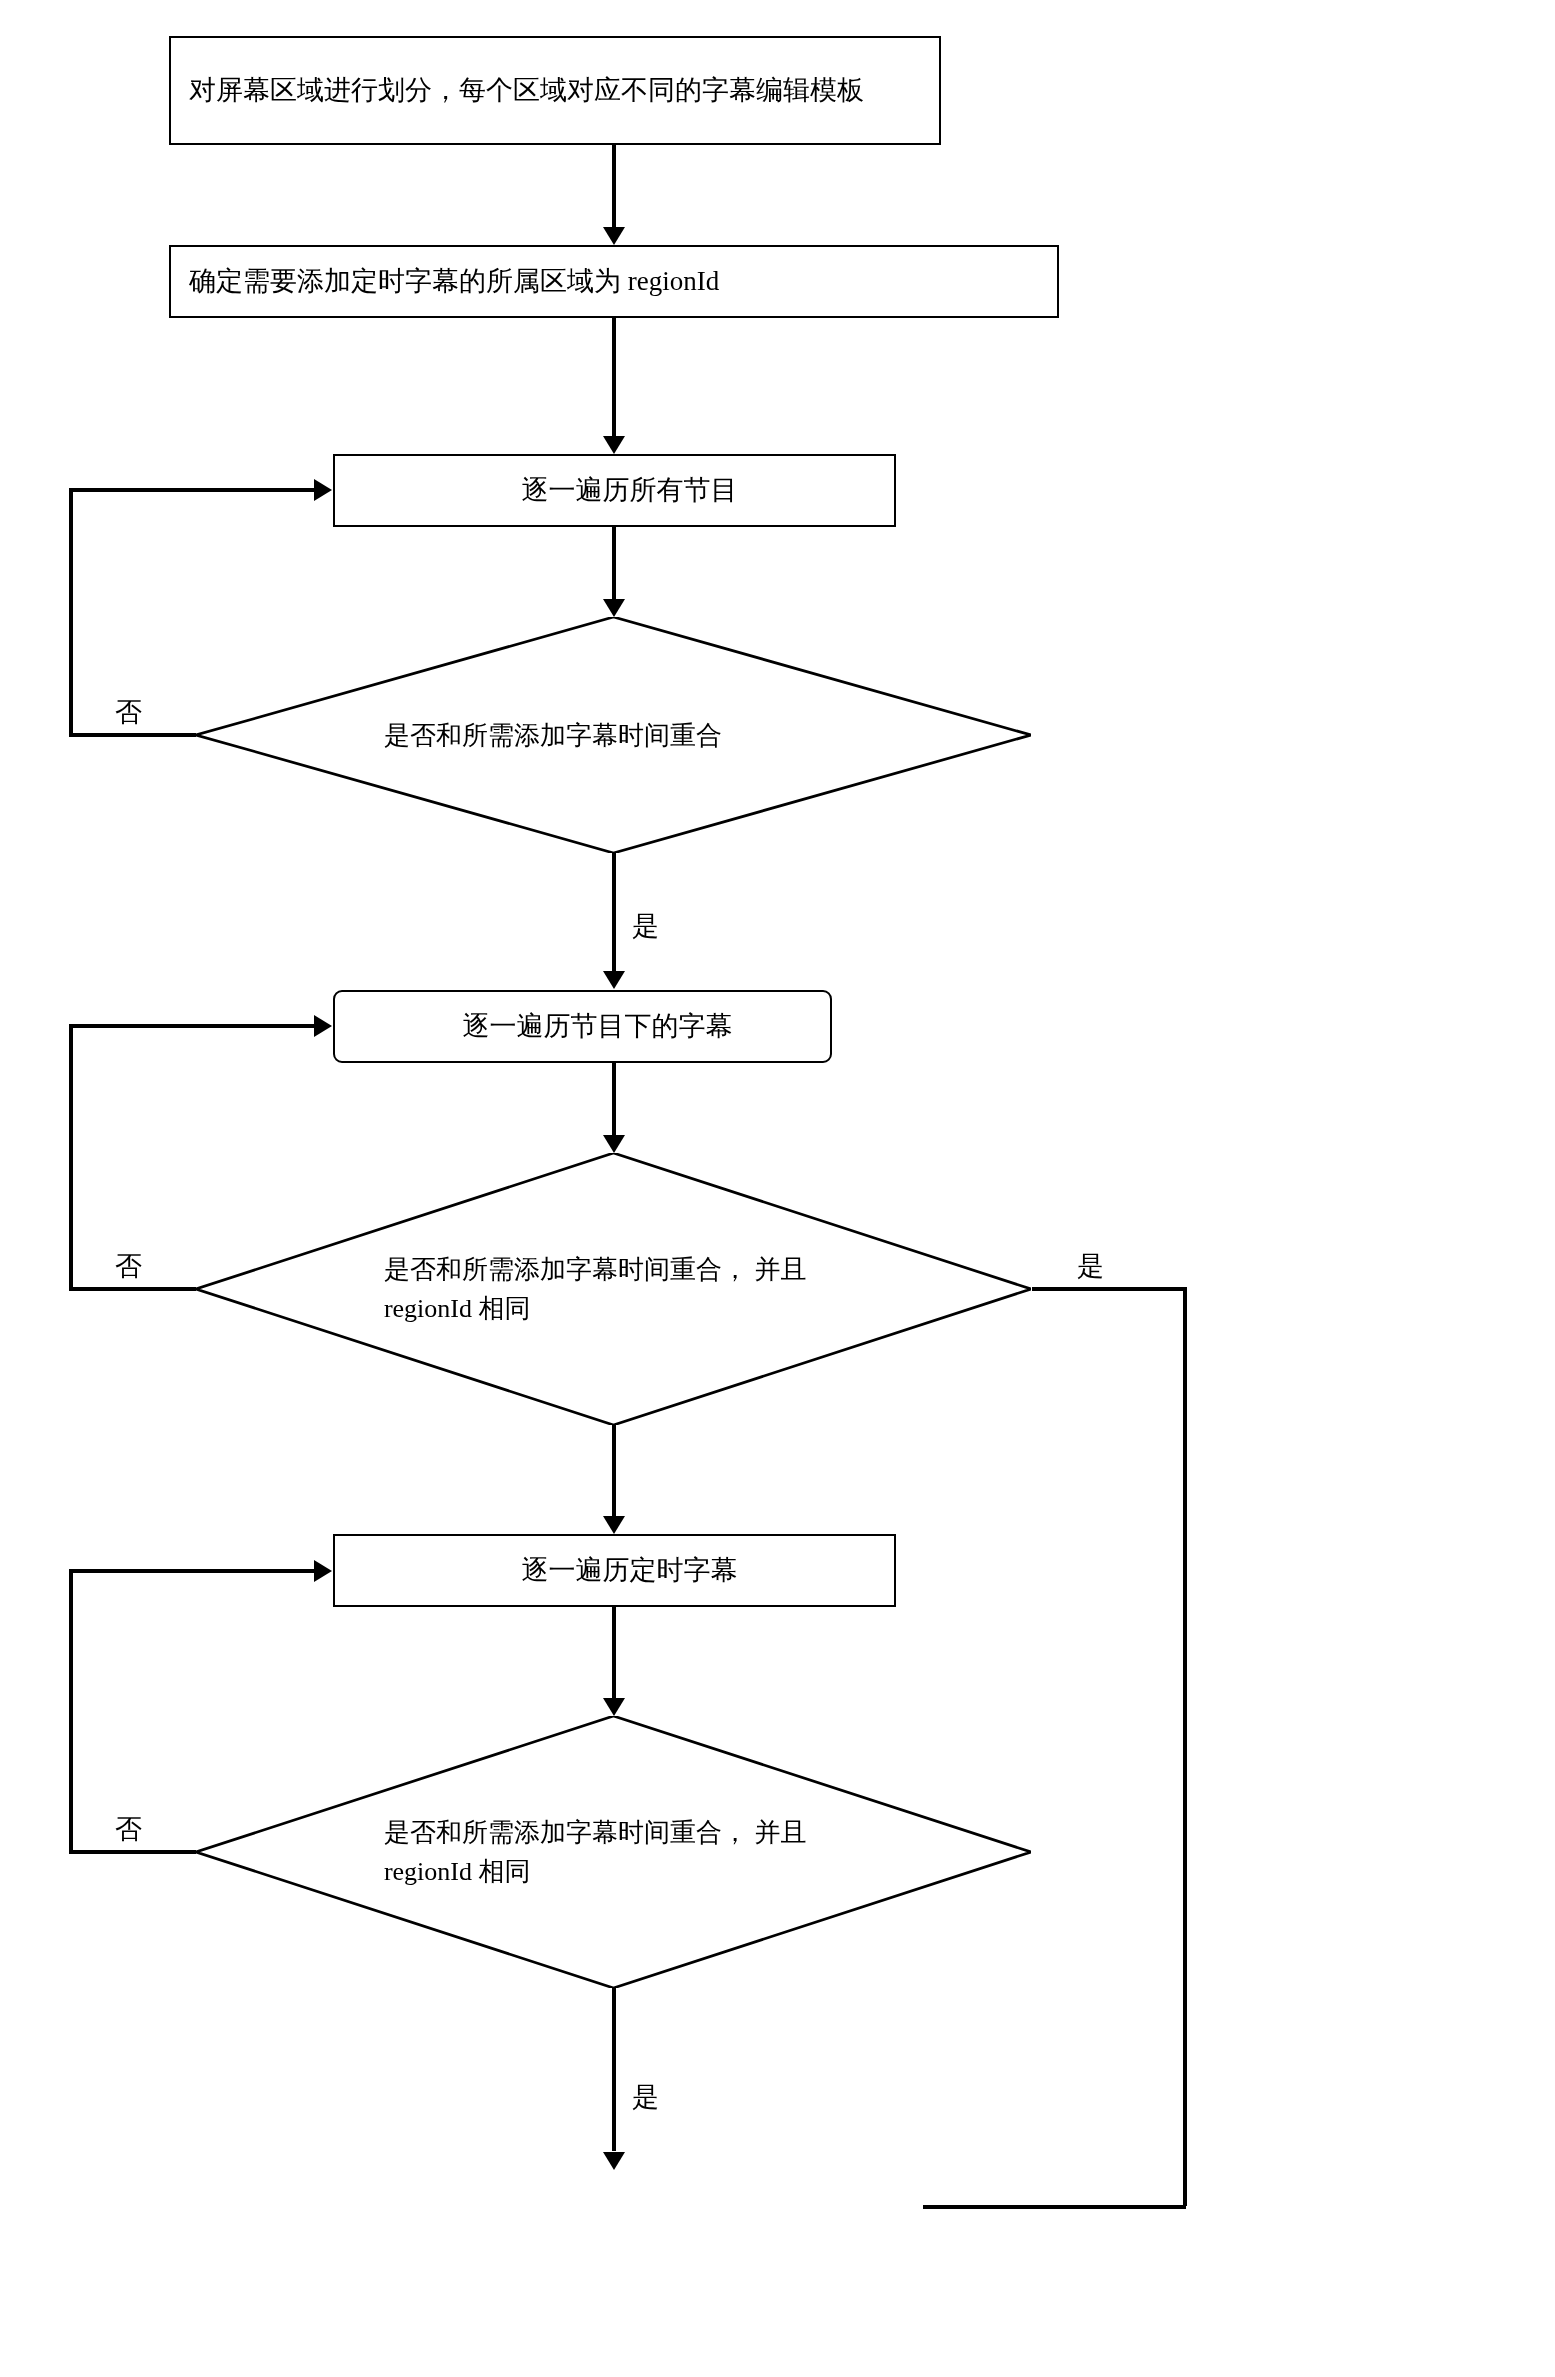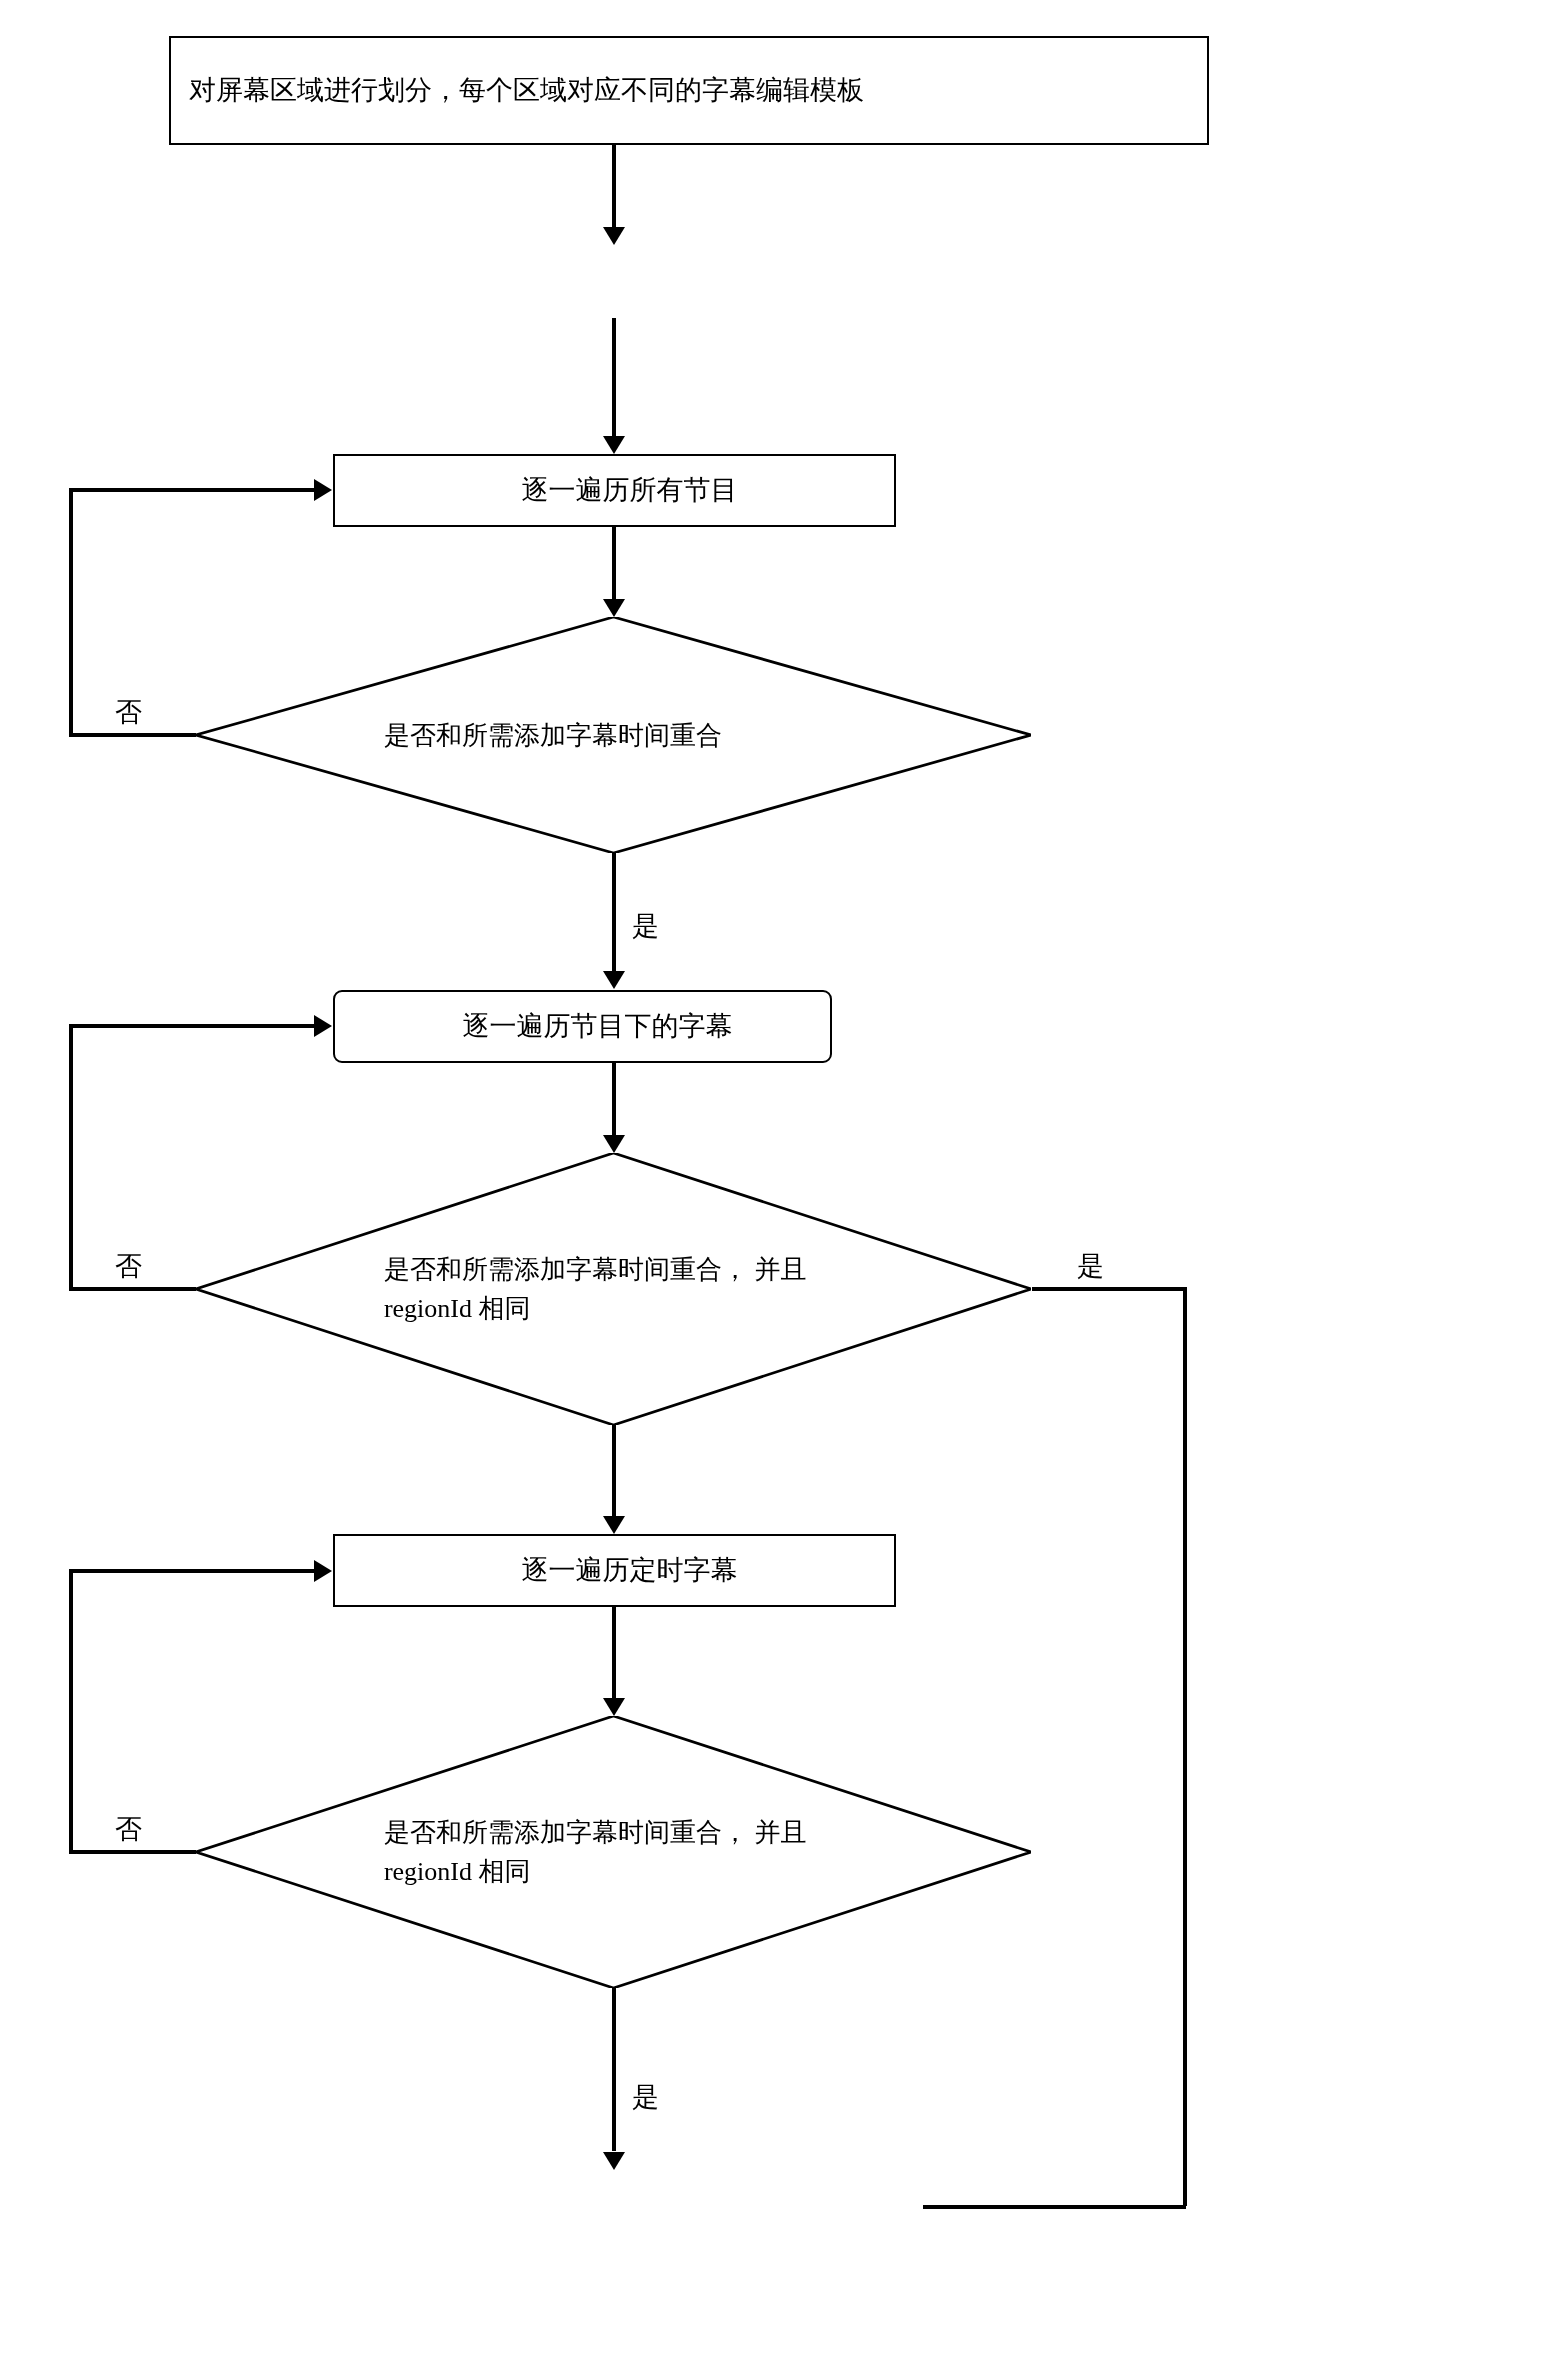--- a/index.html
+++ b/index.html
@@ -74,27 +74,30 @@
   .label {
     position: absolute;
     font-size: 27px;
   }
 </style>
 </head>
 <body>
 
 <div class="flowchart">
 
-  <div class="box" style="left:118px; top:0px; width:1040px; height:109px;align-items:center;">
+  <div class="box" style="left:118px; top:0px; width:772px; height:109px;align-items:center;">
     <span>对屏幕区域进行划分，每个区域对应不同的字幕编辑模板</span>
   </div>
 
   <div class="arrow-line" style="left:561px; top:109px; width:3.6px; height:82px;"></div>
   <div class="arrow-head arrow-down" style="left:552px; top:191px;"></div>
 
+  <div class="box" style="left:118px; top:209px; width:890px; height:73px;">
+    <span>确定需要添加定时字幕的所属区域为 regionId</span>
+  </div>
 
   <div class="arrow-line" style="left:561px; top:282px; width:3.6px; height:118px;"></div>
   <div class="arrow-head arrow-down" style="left:552px; top:400px;"></div>
 
   <div class="box center" style="left:282px; top:418px; width:563px; height:73px;">
     <span>逐一遍历所有节目</span>
   </div>
 
   <div class="arrow-line" style="left:561px; top:490px; width:3.6px; height:73px;"></div>
   <div class="arrow-head arrow-down" style="left:552px; top:563px;"></div>

